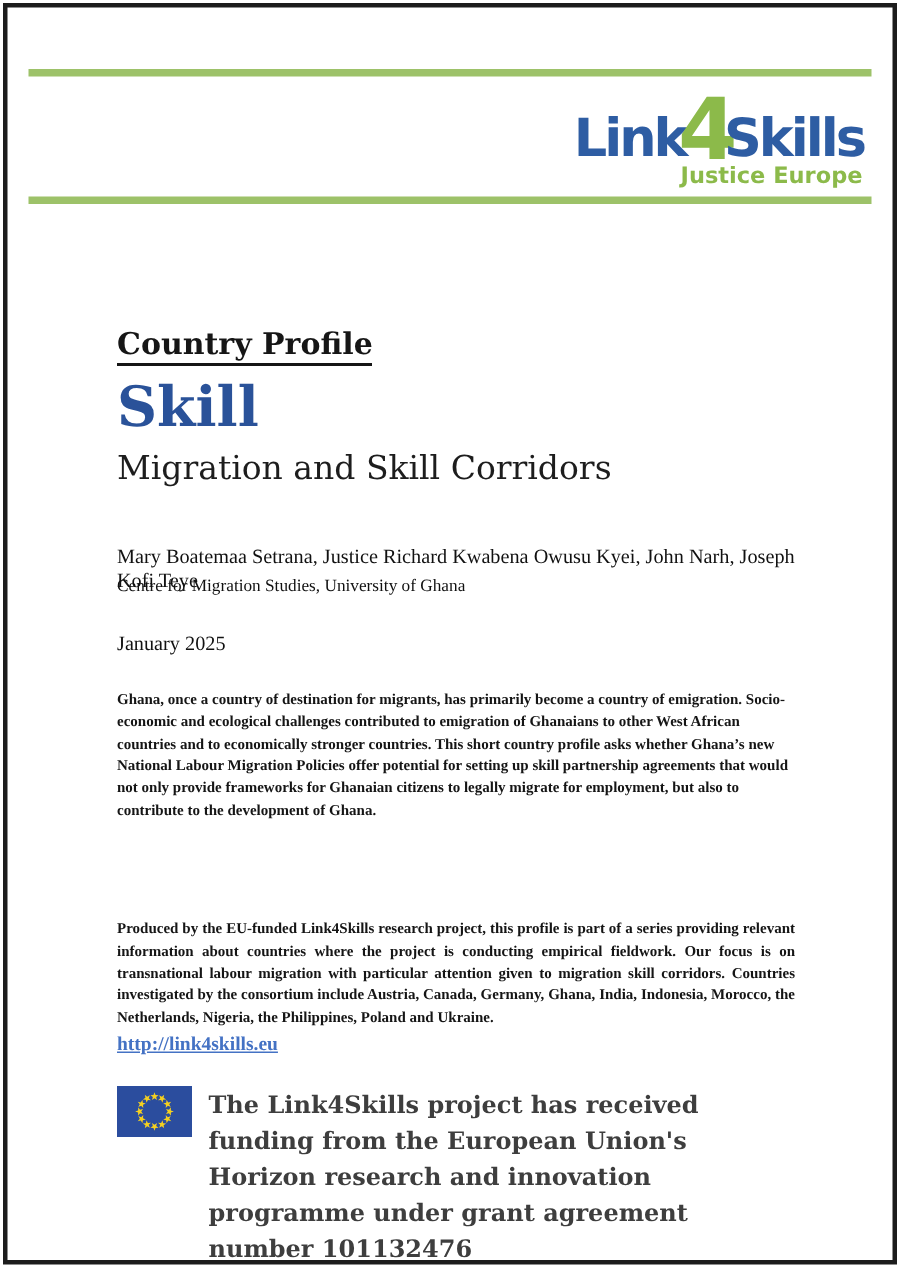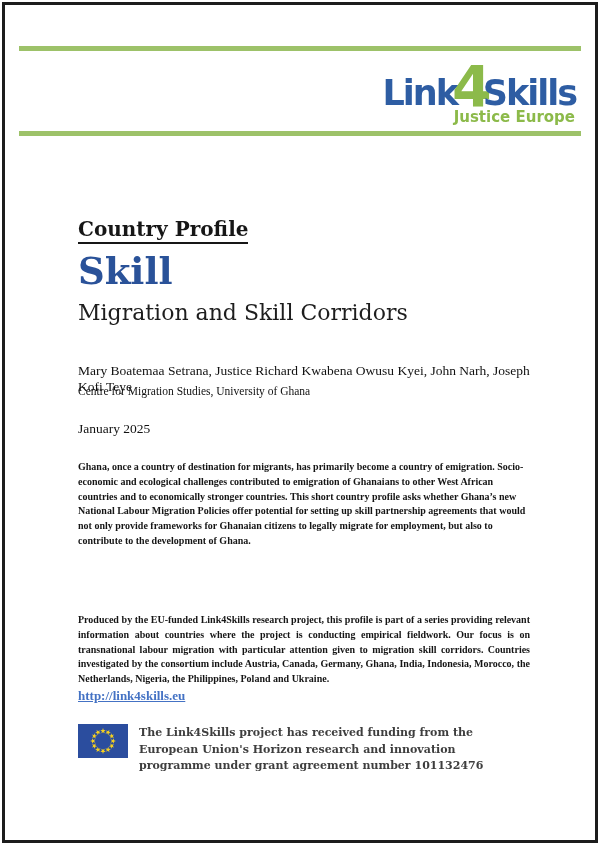--- a/index.html
+++ b/index.html
@@ -49,21 +49,21 @@
   .par2{top:574px;text-align:justify;margin-top:34px;}
 
   .link-row{top:683px;margin:0;font-size:13px;}
   .link-row a{color:var(--link-blue);font-weight:600;text-decoration:underline;}
 
   .funding{top:719px;display:flex;align-items:flex-start;gap:11px;}
   .eu-flag{flex:0 0 auto;display:block;}
   .eu-flag .field{fill:var(--eu-flag-blue);}
   .eu-flag .stars{fill:var(--eu-star-yellow);}
   .funding-text{margin:1px 0 0 0;width:392px;font-family:"DejaVu Serif",serif;
-    font-weight:bold;font-size:11px;line-height:1.5;color:#3e3e3e;}
+    font-weight:bold;font-size:16px;line-height:1.5;color:#3e3e3e;}
 </style>
 </head>
 <body>
 
 <div class="page">
 
   <div class="rule rule-top"></div>
 
   <div class="logo">
     <div class="logo-line">

